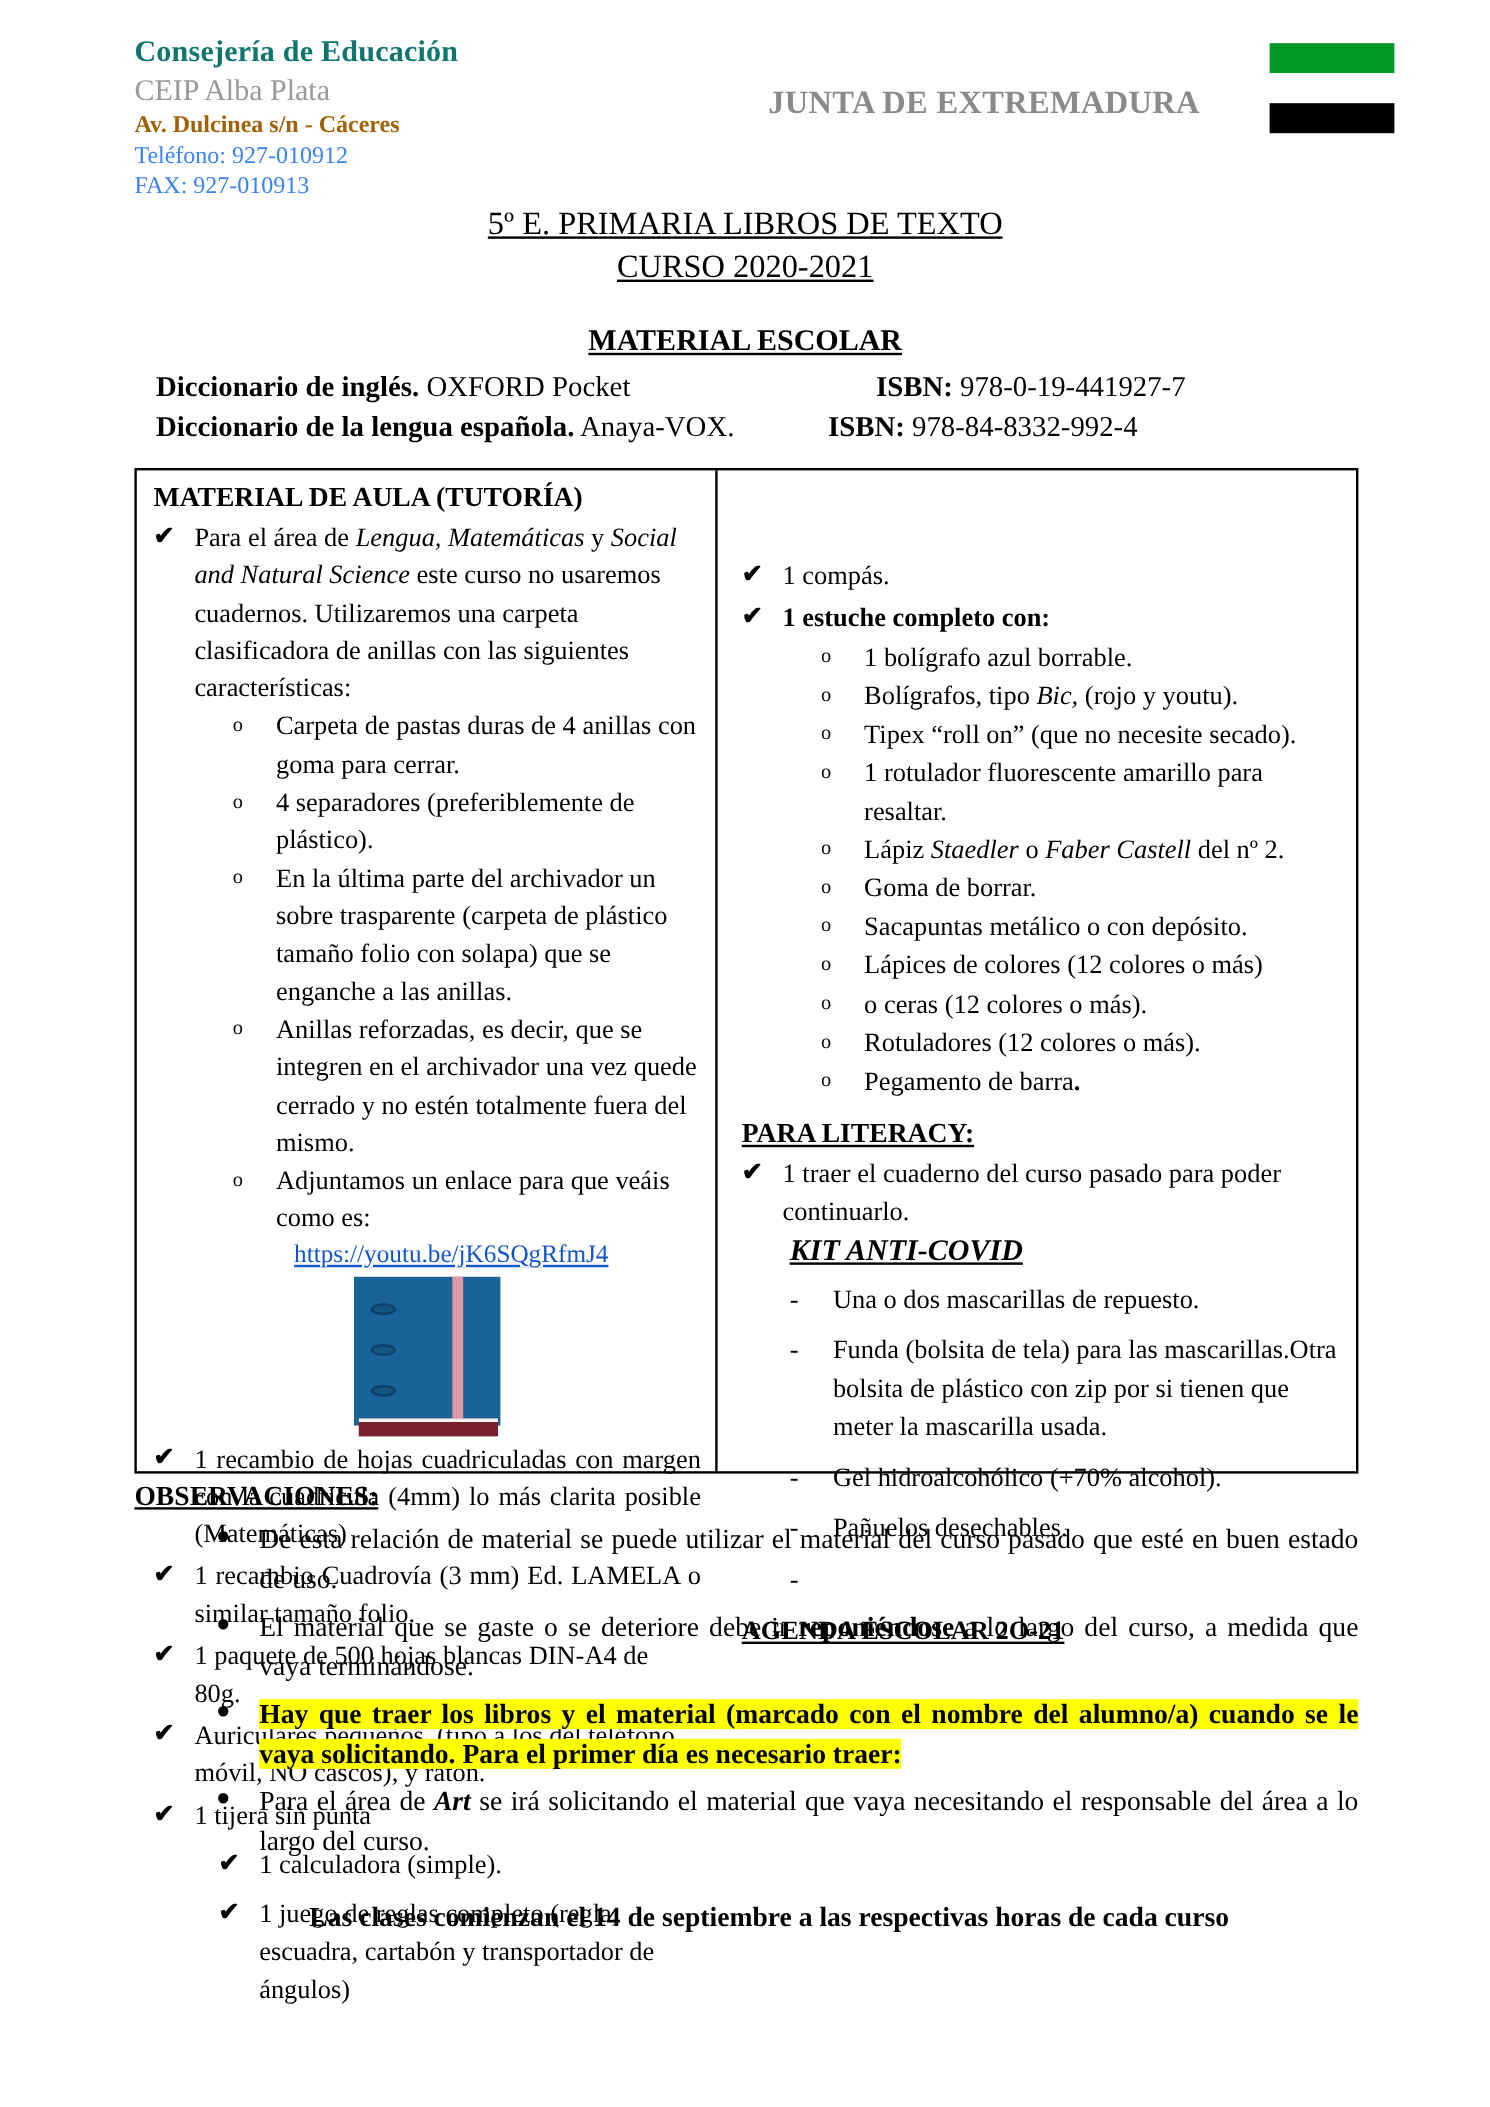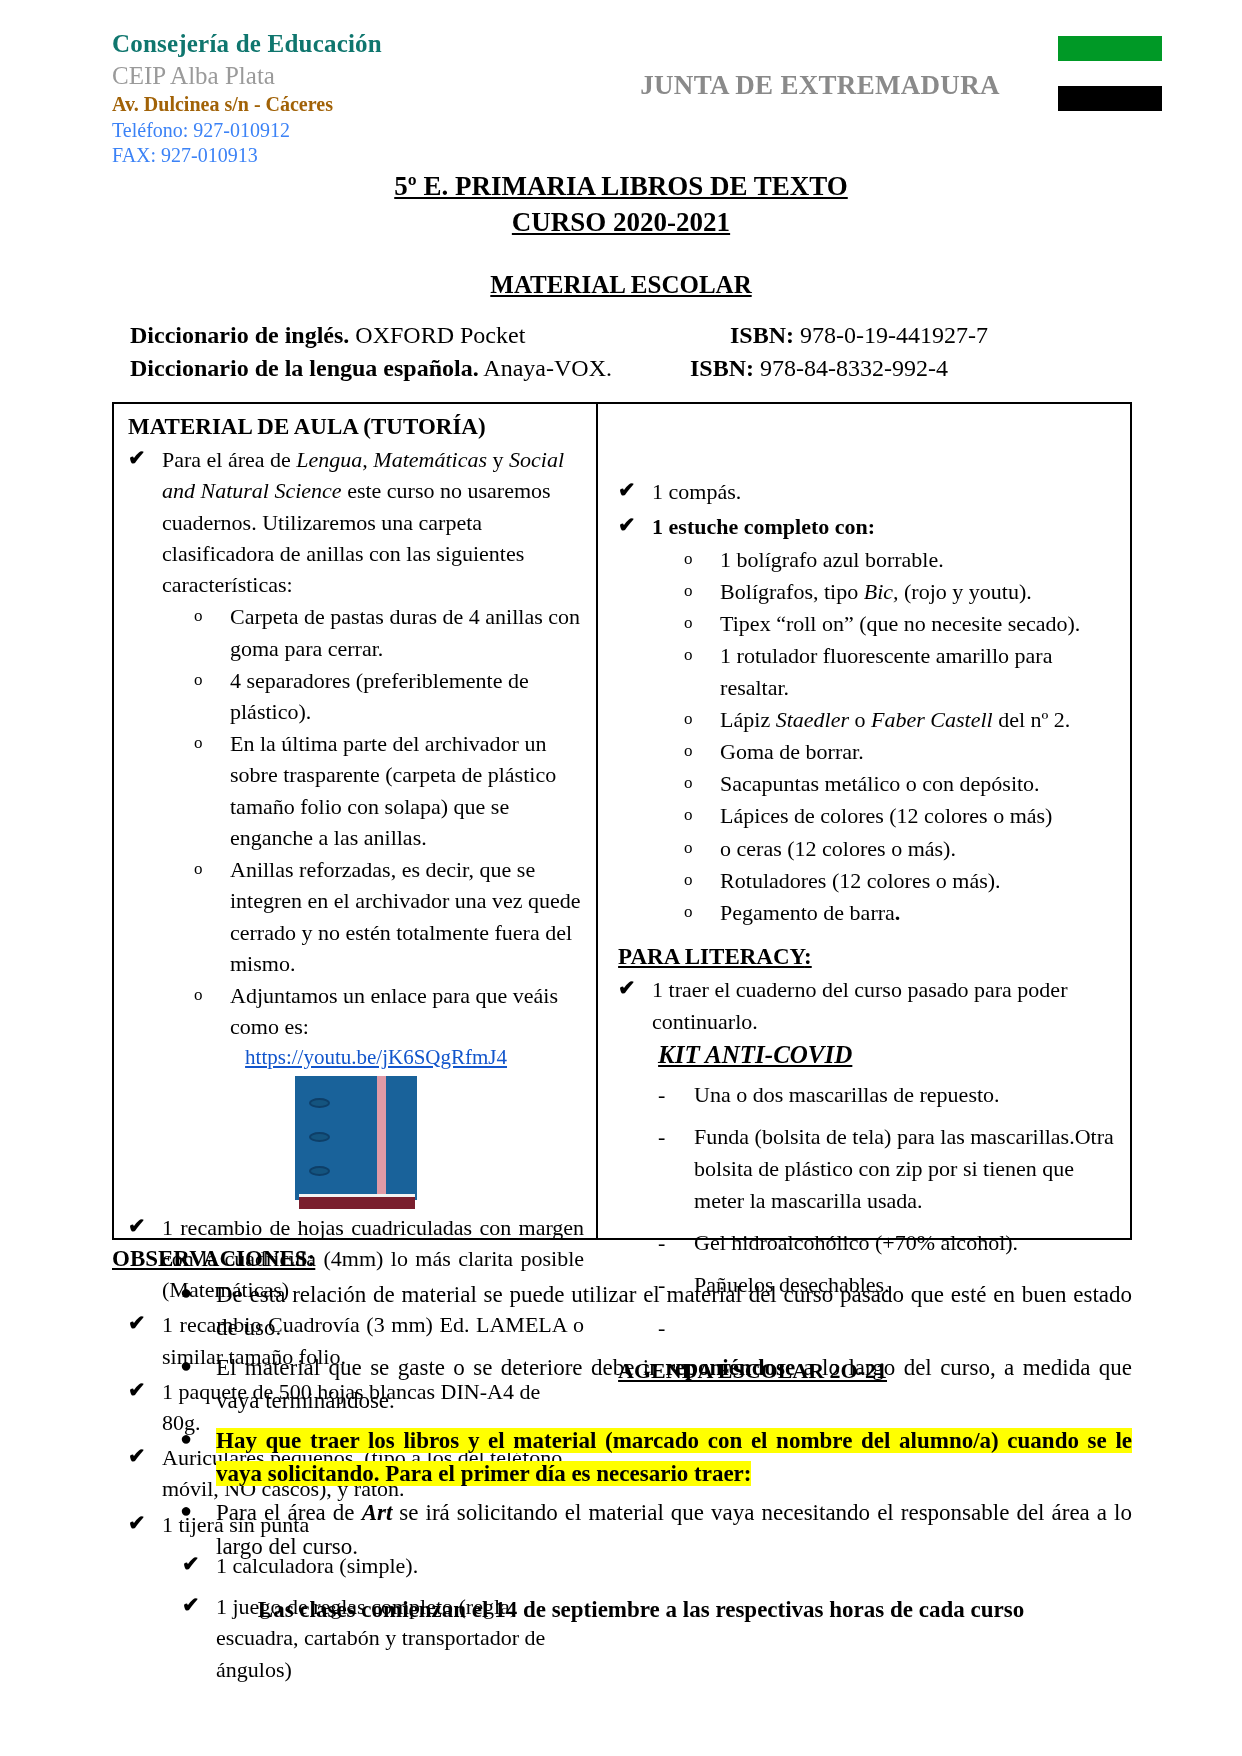--- a/index.html
+++ b/index.html
@@ -67,35 +67,35 @@
   }
   .flag-bar { width: 100%; height: 25px; }
 
   
   .titles {
     text-align: center;
     margin-top: 18px;
   }
   .doc-title {
     font-size: 27px;
-    font-weight: bold;
+    font-weight: normal;
     text-decoration: underline;
     line-height: 1.35;
   }
   .section-title {
     font-size: 25px;
     font-weight: bold;
     text-decoration: underline;
     text-align: center;
     margin-top: 30px;
   }
 
   
   .dict-block {
-    margin-top: 20px;
+    margin-top: 8px;
     padding: 0 110px 0 130px;
     font-size: 24px;
     line-height: 1.36;
   }
   .dict-row {
     display: flex;
     align-items: baseline;
   }
   .dict-row .dict-name { font-weight: bold; }
   .dict-left { flex: 0 0 600px; }

